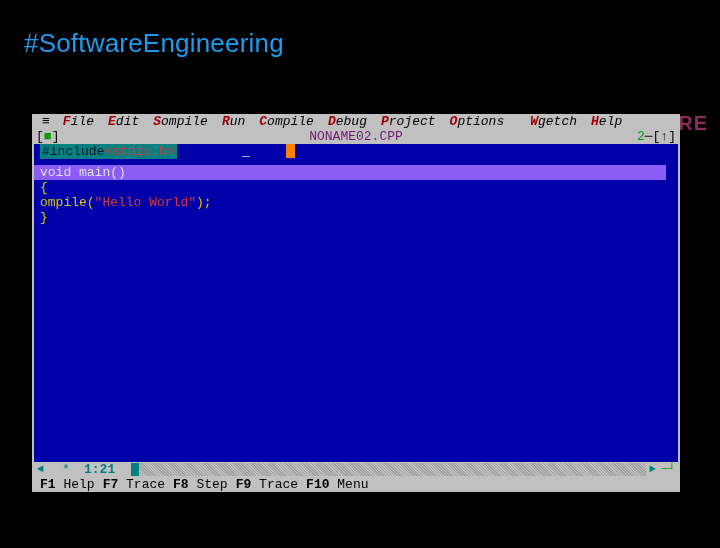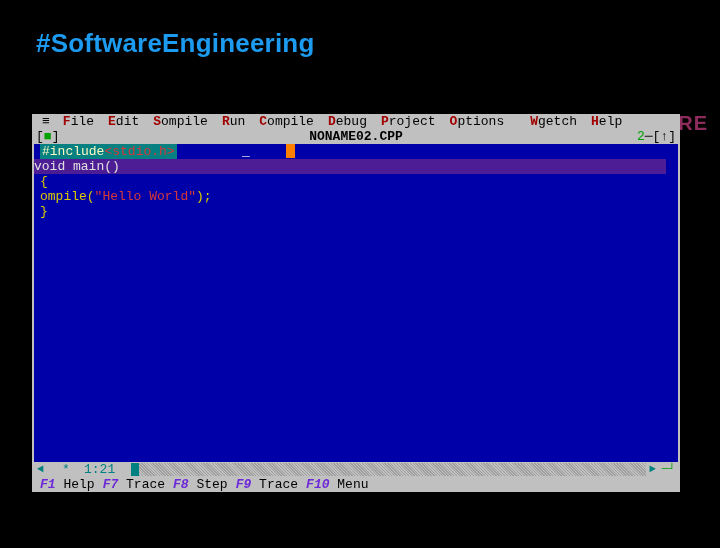--- a/index.html
+++ b/index.html
@@ -5,23 +5,23 @@
   * { margin: 0; padding: 0; box-sizing: border-box; }
   html, body {
     width: 720px; height: 548px;
     background: #000;
     font-family: -apple-system, "Segoe UI", Helvetica, Arial, sans-serif;
     overflow: hidden;
   }
   .hashtag {
     color: #1d9bf0;
     font-size: 26px;
-    font-weight: 700;
-    position: absolute;
-    top: 28px; left: 36px;
+    font-weight: 400;
+    position: absolute;
+    top: 28px; left: 24px;
     letter-spacing: 0.2px;
   }
   .ide-window {
     position: absolute;
     top: 114px; left: 32px;
     width: 648px; height: 378px;
     background: #c0c0c0;
     font-family: "Courier New", monospace;
     font-size: 13px;
     line-height: 15px;
@@ -37,69 +37,70 @@
     white-space: nowrap;
   }
   .menu-icon {
     color: #000; font-weight: bold;
     padding: 0 6px;
   }
   .menu-item {
     padding: 0 7px;
     color: #000;
     cursor: pointer;
+    font-style: italic;
   }
   .menu-item .hot { color: #a00000; font-weight: bold; }
   .spacer { flex: 0 0 12px; }
 
   
   .titlebar {
     height: 15px;
     background: #c0c0c0;
     display: flex;
     align-items: center;
     position: relative;
   }
   .close-box {
     position: absolute; left: 4px; top: 0;
     color: #000;
   }
   .close-box .sq { color: #00a000; }
   .titlebar-name {
     margin: 12px auto;
-    color: #000000;
-    font-weight: bold;
+    color: #701a75;
+    font-weight: normal;
   }
   .right-ind {
     position: absolute; right: 4px; top: 0;
     color: #00a000;
   }
   .right-ind .grey { color: #000; }
 
   
   .codearea {
     background: #0000a8;
     height: 318px;
     position: relative;
     color: #dcc900;
     padding: 0 6px;
     overflow: hidden;
     border-left: 2px solid #c0c0c0;
     border-right: 2px solid #c0c0c0;
   }
   .codeline { white-space: pre; height: 15px; color: #dcc900; }
   .codeline.header { color: #d83838; background: #068080; display: inline-block; padding: 0 2px; }
-  .codeline .preproc { color: #fef9c3; }
+  .codeline .preproc { color: #0f172a; }
   .codeline.selline {
-    background: #4c1d95;
+    background: #8b5cf6;
     display: inline-block;
     width: 100%;
     color: #e0e0e0;
-    margin-left: -6px; 
-    margin-right: -6px; padding-right: 6px;
+    margin-left: -6px; padding-left: 6px;
+    margin-right: -6px; padding-right: 6px; margin-top: 6px;
   }
   .codeline.selline .kw { color: #e0e0e0; }
   .codeline .str { color: #d83838; }
   .mark-underscore {
     position: absolute; top: 0; left: 208px;
     color: #fff; font-weight: bold;
   }
   .mark-cursor {
     position: absolute; top: 0; left: 252px;
     width: 9px; height: 14px;
@@ -135,41 +136,41 @@
   .scroll-thumb {
     position: absolute; left: 0; top: 0;
     width: 8px; height: 13px; background: #008080;
   }
   .status-pos {
     position: absolute;
     left: 46px; top: 0;
     color: #008080;
     background: #c0c0c0;
     padding: 0 4px;
-    font-weight: normal;
+    font-weight: bold;
   }
   .status-star {
     position: absolute;
     left: 26px; top: 0;
     color: #008080;
     background: #c0c0c0;
     padding: 0 2px;
   }
 
   
   .helpbar {
     height: 15px;
     background: #c0c0c0;
     display: flex;
     align-items: center;
     padding: 0 4px;
     gap: 0;
   }
   .help-item { padding: 0 4px; color: #000; }
-  .help-item .key { color: #6d28d9; font-weight: bold; font-style: italic; }
+  .help-item .key { color: #000000; font-weight: bold; }
 
   .watermark {
     position: absolute;
     top: 112px; right: 12px;
     color: #ec4899;
     font-family: Arial, sans-serif;
     font-size: 20px;
     font-weight: 600;
     letter-spacing: 1px;
     opacity: 0.6;

